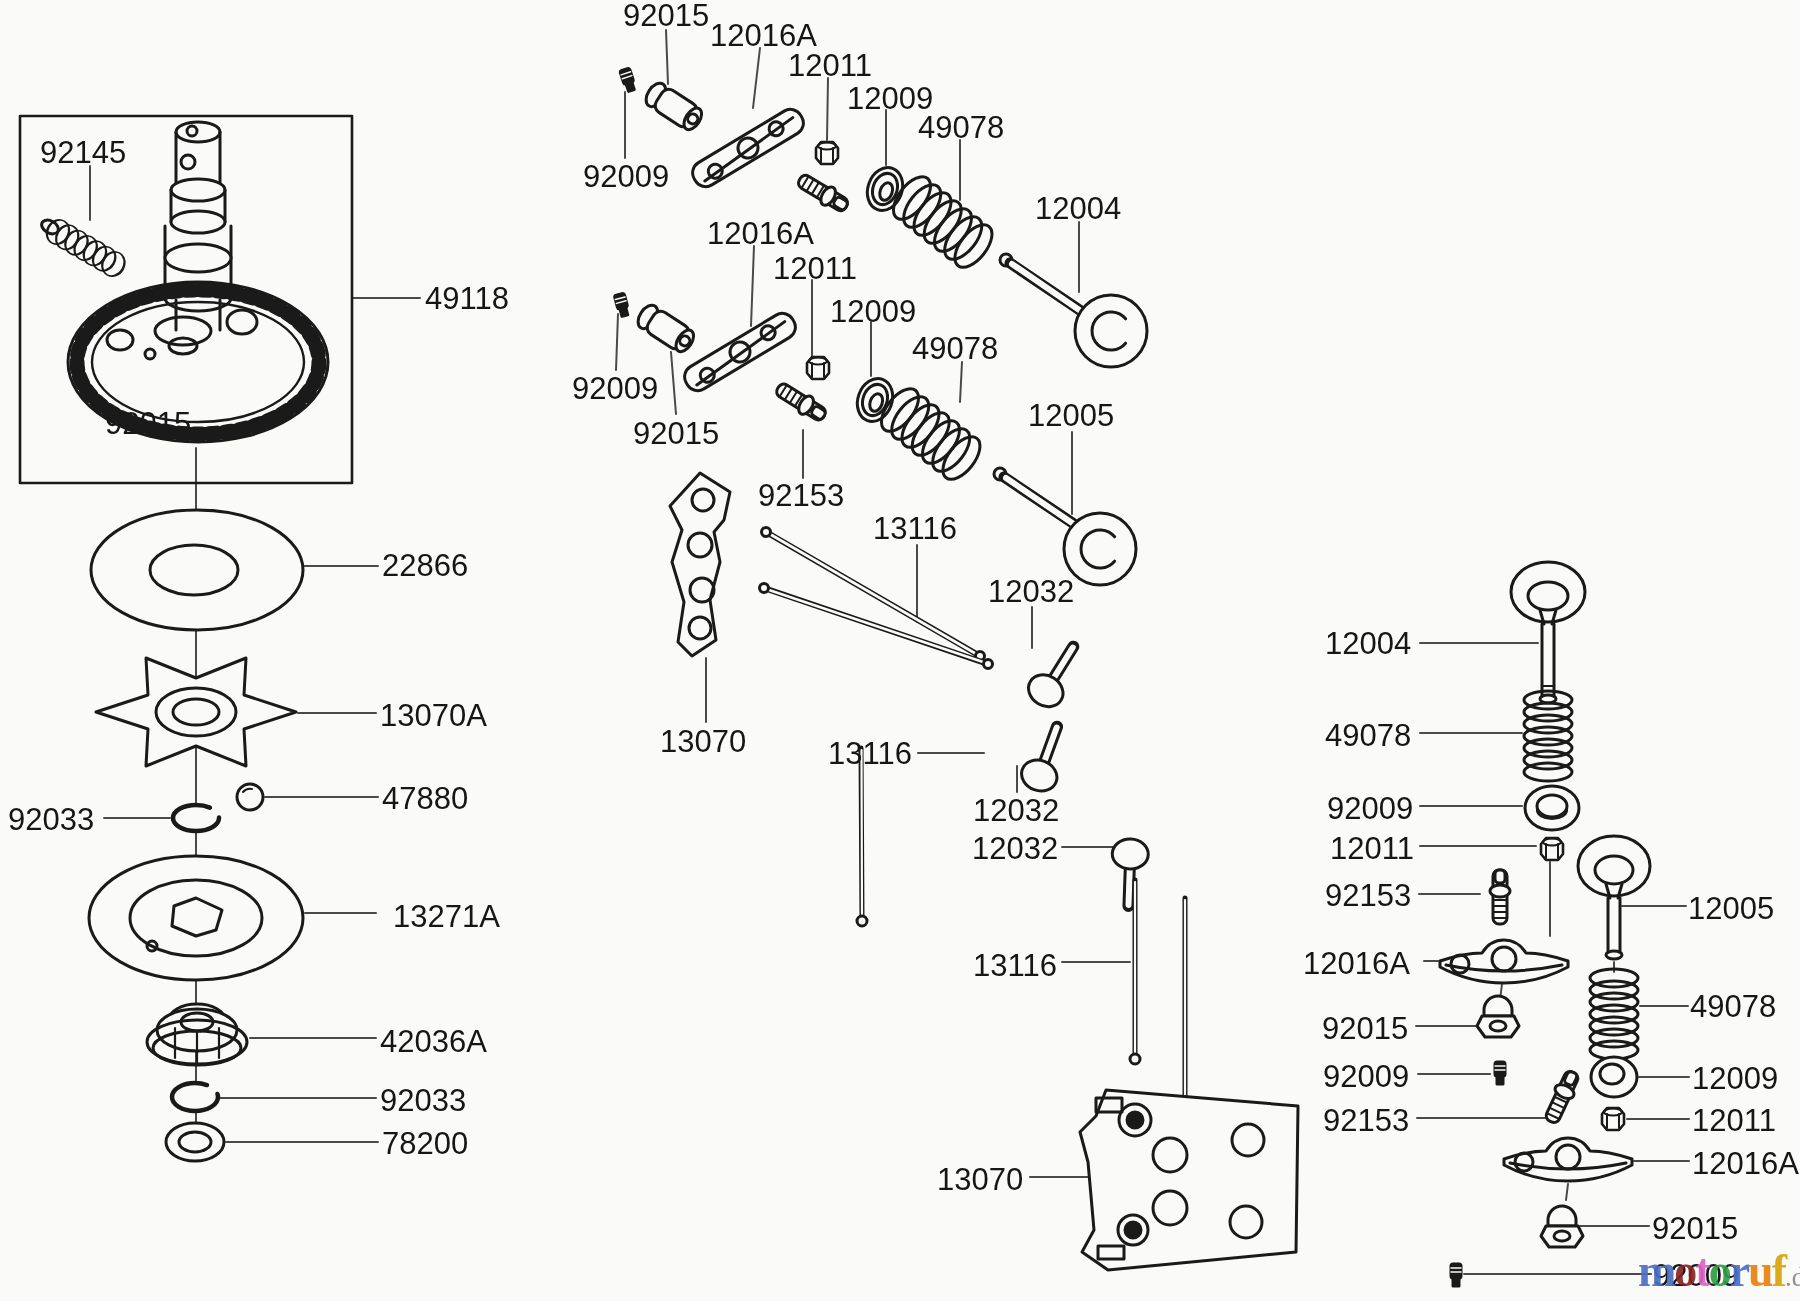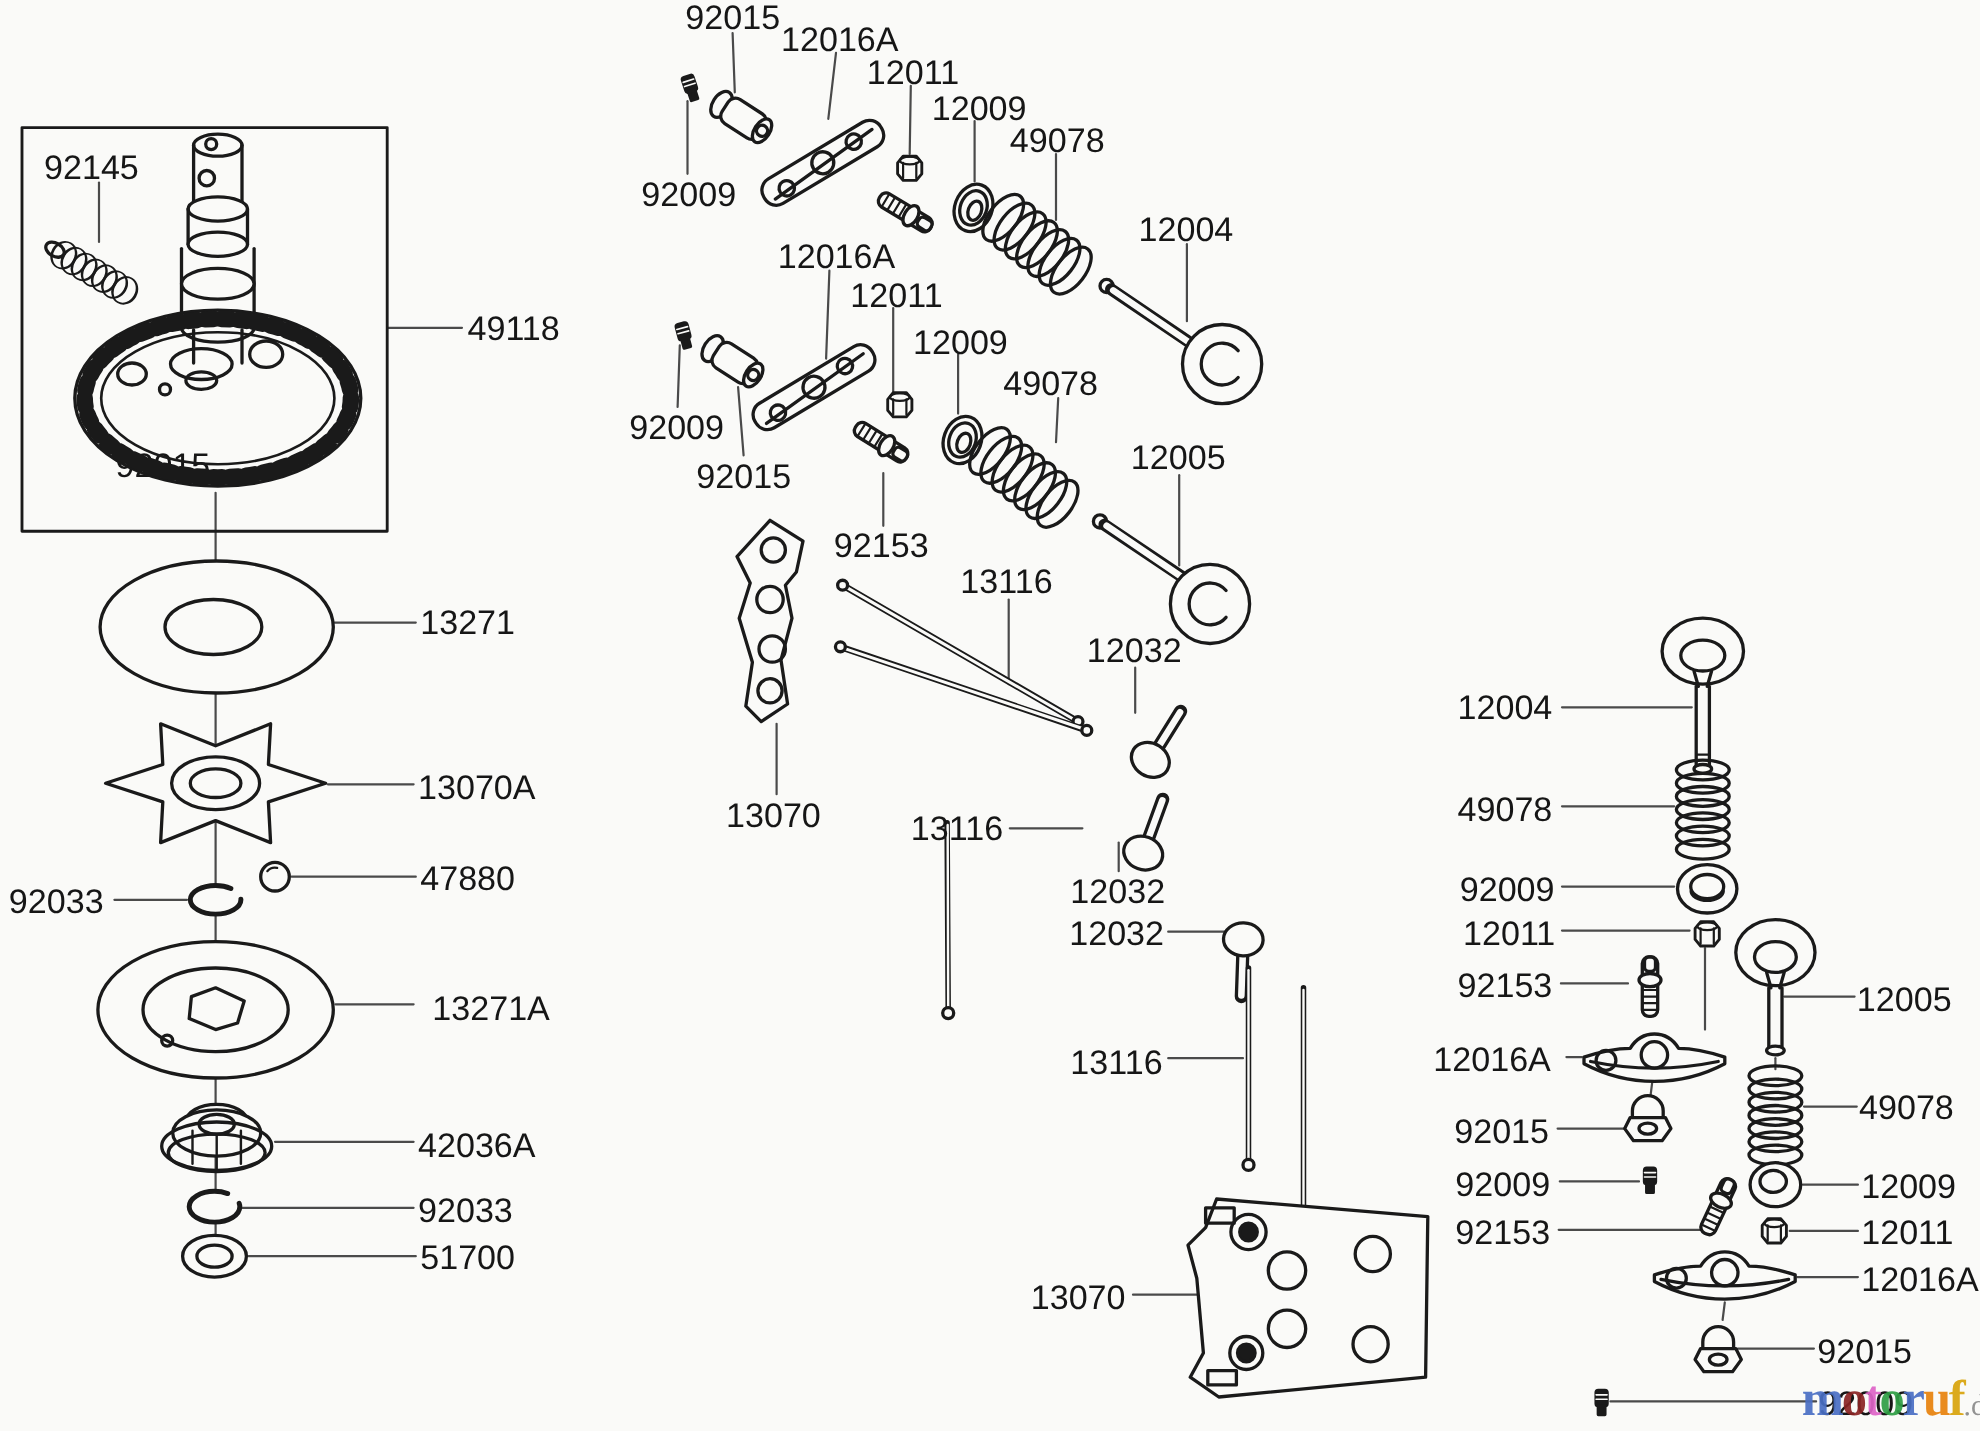--- a/index.html
+++ b/index.html
@@ -369,28 +369,28 @@
     <use href="#nutS" transform="translate(1613,1119)"></use>
     <use href="#rockerR" transform="translate(1568,1163)"></use>
     <use href="#pivotR" transform="translate(1562,1226)"></use>
     <use href="#boltS" transform="translate(1456,1275)"></use>
   </g>
 </svg>
 
   <div class="lbl" style="left:40px;top:137px">92145</div>
   <div class="lbl" style="left:425px;top:283px">49118</div>
   <div class="lbl under" style="left:105px;top:408px">92015</div>
-  <div class="lbl" style="left:382px;top:550px">13271</div>
+  <div class="lbl" style="left:382px;top:550px">22866</div>
   <div class="lbl" style="left:380px;top:700px">13070A</div>
   <div class="lbl" style="left:382px;top:783px">47880</div>
   <div class="lbl" style="left:8px;top:804px">92033</div>
   <div class="lbl" style="left:393px;top:901px">13271A</div>
   <div class="lbl" style="left:380px;top:1026px">42036A</div>
   <div class="lbl" style="left:380px;top:1085px">92033</div>
-  <div class="lbl" style="left:382px;top:1128px">51700</div>
+  <div class="lbl" style="left:382px;top:1128px">78200</div>
 
   <div class="lbl" style="left:623px;top:0px">92015</div>
   <div class="lbl" style="left:710px;top:20px">12016A</div>
   <div class="lbl" style="left:788px;top:50px">12011</div>
   <div class="lbl" style="left:847px;top:83px">12009</div>
   <div class="lbl" style="left:918px;top:112px">49078</div>
   <div class="lbl" style="left:1035px;top:193px">12004</div>
   <div class="lbl" style="left:583px;top:161px">92009</div>
 
   <div class="lbl" style="left:707px;top:218px">12016A</div>

